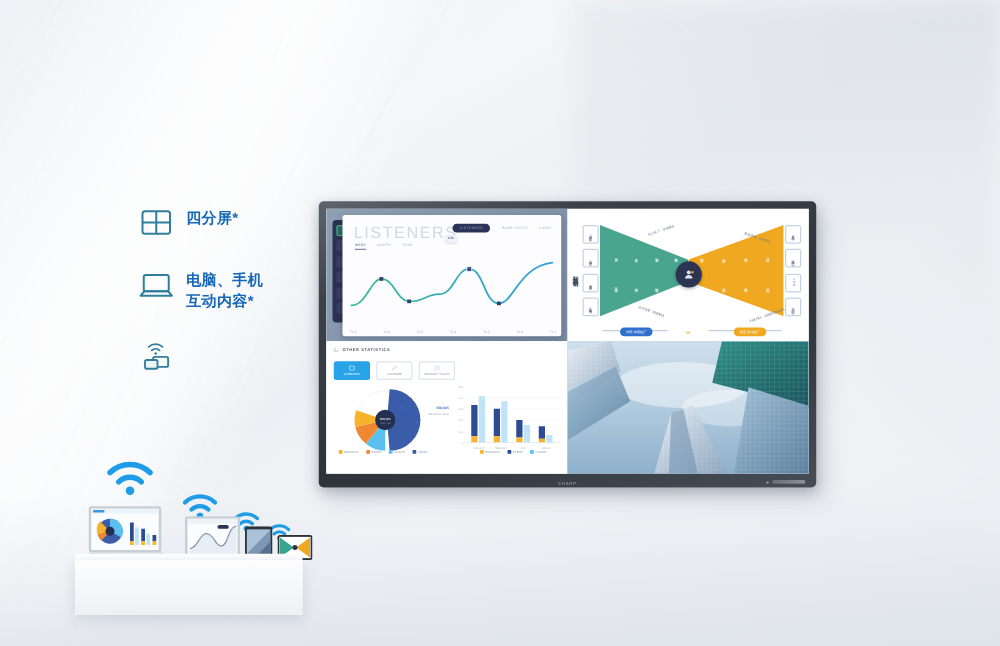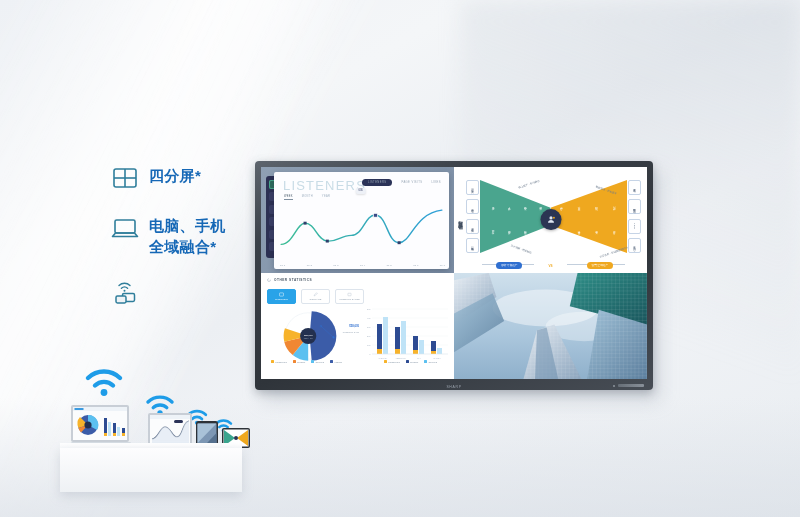--- a/index.html
+++ b/index.html
@@ -17,21 +17,21 @@
     transform:rotate(24deg);filter:blur(20px);}
   .shadowwall{position:absolute;right:0;top:0;width:340px;height:517px;
     background:linear-gradient(200deg,rgba(205,212,220,.45),rgba(255,255,255,0) 60%);filter:blur(10px);}
   .floor{position:absolute;left:0;bottom:0;width:800px;height:120px;
     background:linear-gradient(180deg,rgba(223,228,234,.0),rgba(214,220,228,.55));}
 
   
   .features{position:absolute;left:110px;top:164px;width:140px;}
   .feat{display:flex;align-items:flex-start;margin-bottom:20px;}
   .feat .ico{width:30px;height:30px;flex:0 0 30px;margin-right:9px;}
-  .feat .lbl{font-size:15px;font-weight:bold;color:#1668b6;line-height:1.38;letter-spacing:.3px;
+  .feat .lbl{font-size:12px;font-weight:bold;color:#1668b6;line-height:1.38;letter-spacing:.3px;
     padding-top:2px;white-space:pre-line;}
 
   
   .tv{position:absolute;left:255px;top:161px;width:398px;height:229px;}
   .tvshadow{position:absolute;left:262px;top:172px;width:398px;height:229px;
     background:rgba(150,160,172,.30);filter:blur(9px);border-radius:4px;}
   .bezel{position:absolute;inset:0;border-radius:4px;
     background:linear-gradient(160deg,#5d646d,#3b4149 22%,#2f343a 60%,#474d55);
     padding:6px 6px 11px 6px;box-sizing:border-box;
     box-shadow:0 3px 10px rgba(80,90,100,.35);}
@@ -150,21 +150,21 @@
     </div>
 
     <div class="feat">
       <span class="ico">
         <svg viewBox="0 0 30 30" width="30" height="30">
           <rect x="5" y="6" width="20" height="13" rx="1.6" fill="none" stroke="#2f7e9b" stroke-width="1.6"></rect>
           <path d="M2.5 22.5 L27.5 22.5 L24.5 19 L5.5 19 Z" fill="none" stroke="#2f7e9b" stroke-width="1.6" stroke-linejoin="round"></path>
         </svg>
       </span>
       <span class="lbl">电脑、手机
-全域融合*</span>
+互动内容*</span>
     </div>
 
     <div class="feat">
       <span class="ico">
         <svg viewBox="0 0 30 30" width="30" height="30">
           <path d="M9 8.5a8 8 0 0 1 11 0" fill="none" stroke="#2f7e9b" stroke-width="1.4" stroke-linecap="round"></path>
           <path d="M11.4 11.3a4.6 4.6 0 0 1 6.2 0" fill="none" stroke="#2f7e9b" stroke-width="1.4" stroke-linecap="round"></path>
           <circle cx="14.5" cy="13.8" r="1" fill="#2f7e9b"></circle>
           <rect x="12.5" y="16.5" width="12" height="8" rx="1.4" fill="none" stroke="#2f7e9b" stroke-width="1.5"></rect>
           <rect x="6" y="19" width="10" height="7" rx="1.4" fill="#eef3f6" stroke="#2f7e9b" stroke-width="1.5"></rect>

